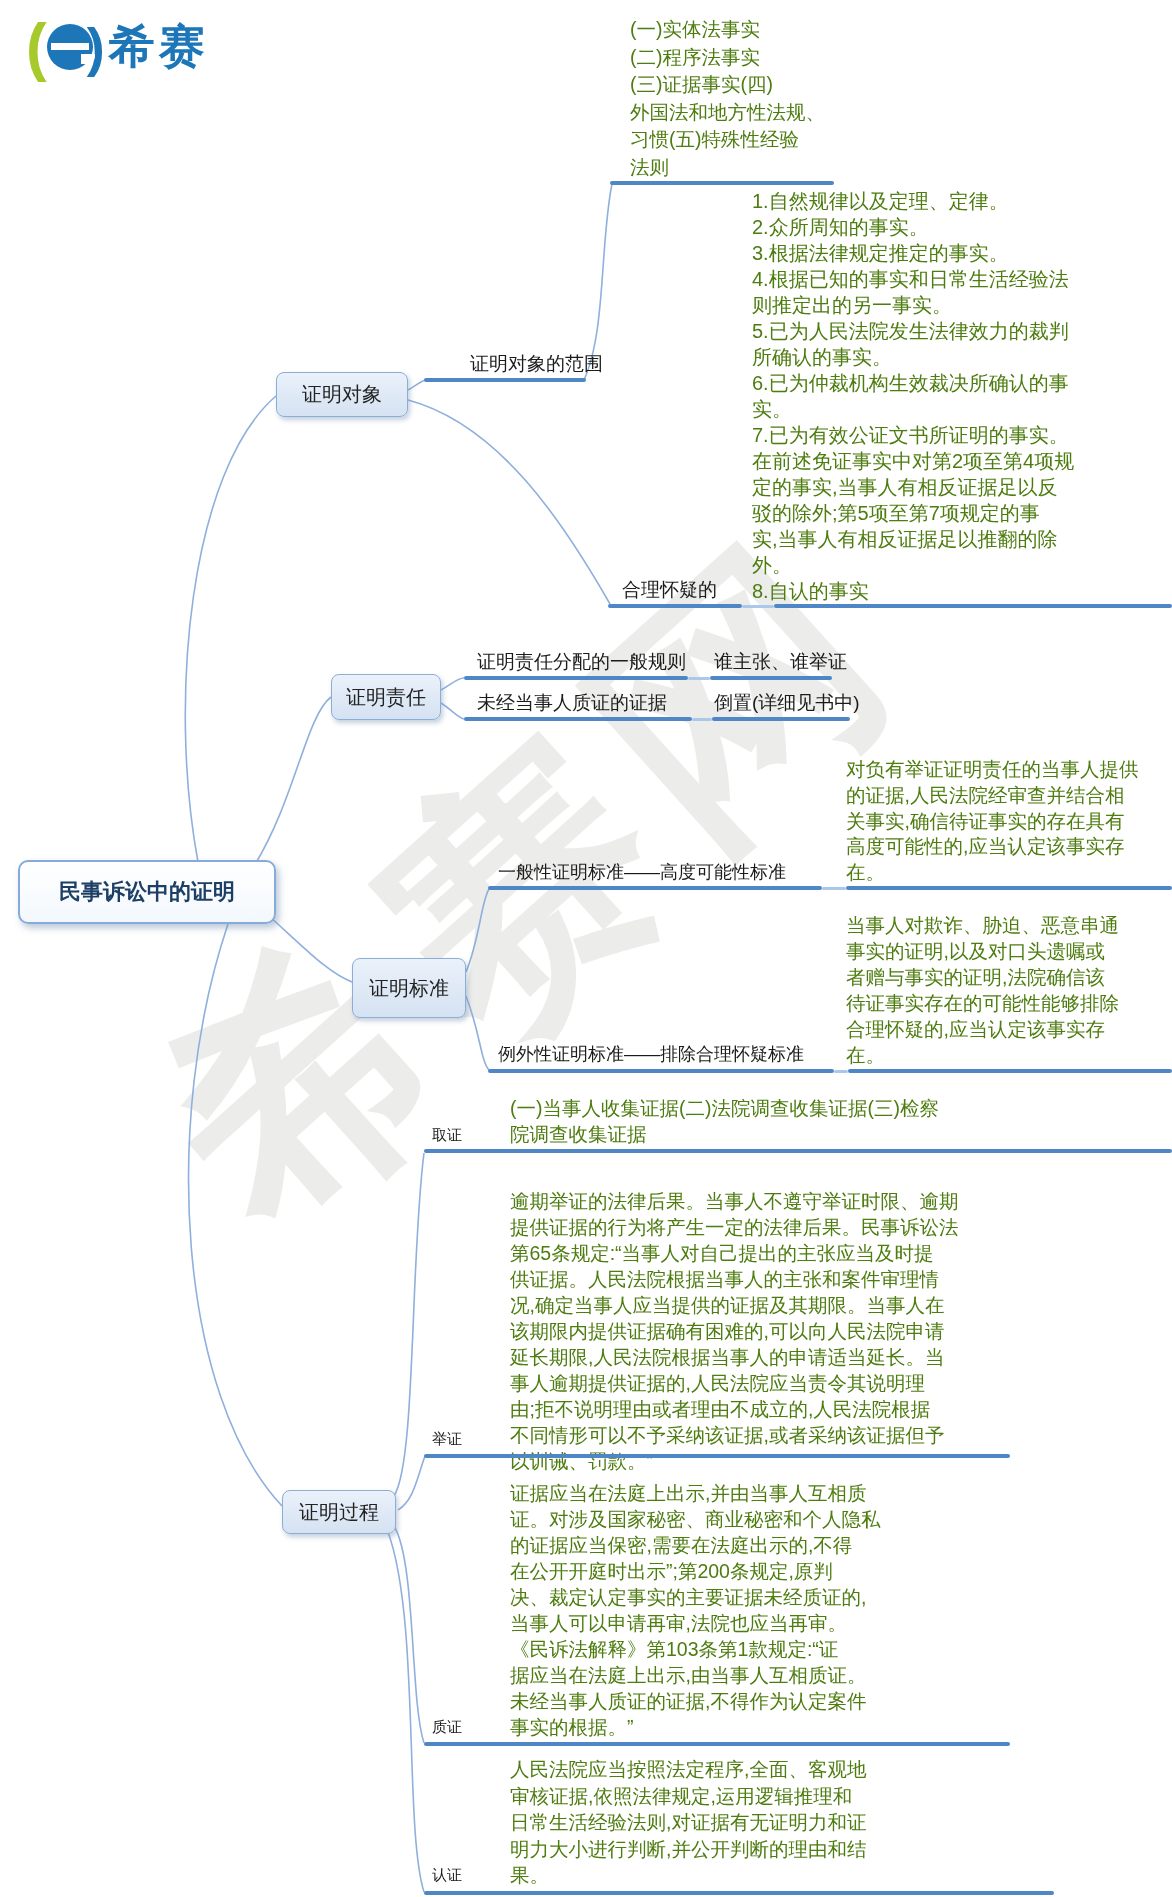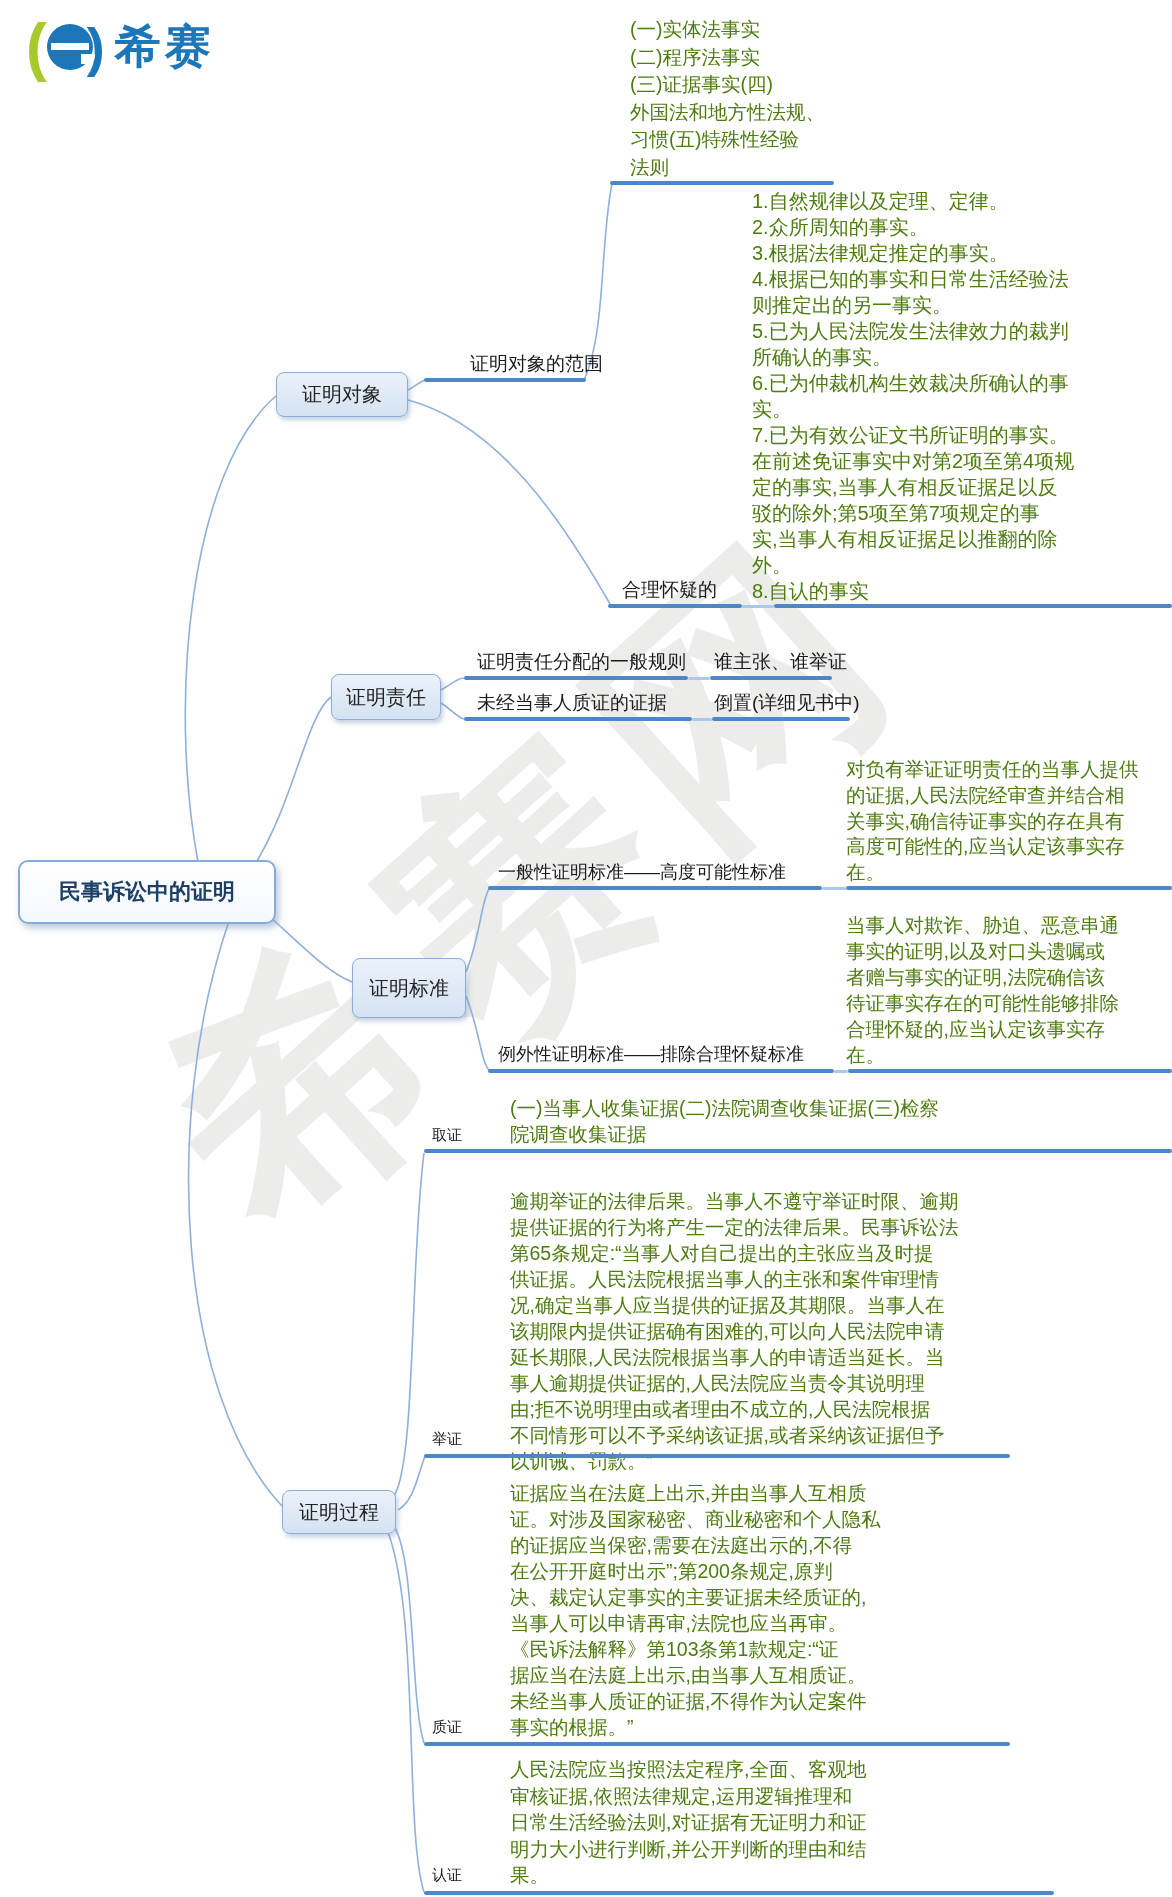--- a/index.html
+++ b/index.html
@@ -15,21 +15,21 @@
     color:rgba(105,105,100,0.13); letter-spacing:26px; white-space:nowrap;
     transform:rotate(-42deg); transform-origin:left center; pointer-events:none;
     line-height:1;
   }
   .logo { position:absolute; left:26px; top:16px; display:flex; align-items:center; }
   .logo .paren { font-size:62px; color:#a6c92c; font-weight:bold; line-height:60px; transform:scaleY(1.05); }
   .logo .edisc { position:relative; width:46px; height:46px; background:#1c76b8; border-radius:50%; margin:0 2px 0 0; }
   .logo .edisc .bar { position:absolute; left:4px; right:4px; top:19px; height:7px; background:#ffffff; }
   .logo .edisc .notch { position:absolute; right:-2px; bottom:6px; width:14px; height:10px; background:#ffffff; border-radius:0 0 8px 0; }
   .logo .cparen { font-size:54px; color:#1c76b8; font-weight:bold; line-height:56px; margin-left:-8px; }
-  .logo .brand { font-size:46px; color:#1c76b8; font-weight:bold; letter-spacing:4px; margin-left:10px; }
+  .logo .brand { font-size:46px; color:#1c76b8; font-weight:bold; letter-spacing:4px; margin-left:4px; }
   .node {
     position:absolute; display:flex; align-items:center; justify-content:center;
     background:linear-gradient(#eaf1fa,#d5e2f2); border:1.5px solid #8badd8;
     border-radius:8px; box-shadow:2px 3px 5px rgba(125,148,180,0.45);
     font-size:20px; color:#222222;
   }
   .root {
     position:absolute; display:flex; align-items:center; justify-content:center;
     background:linear-gradient(#ffffff,#f3f8fd); border:2px solid #86abd9;
     border-radius:10px; box-shadow:3px 4px 7px rgba(120,145,180,0.5);

